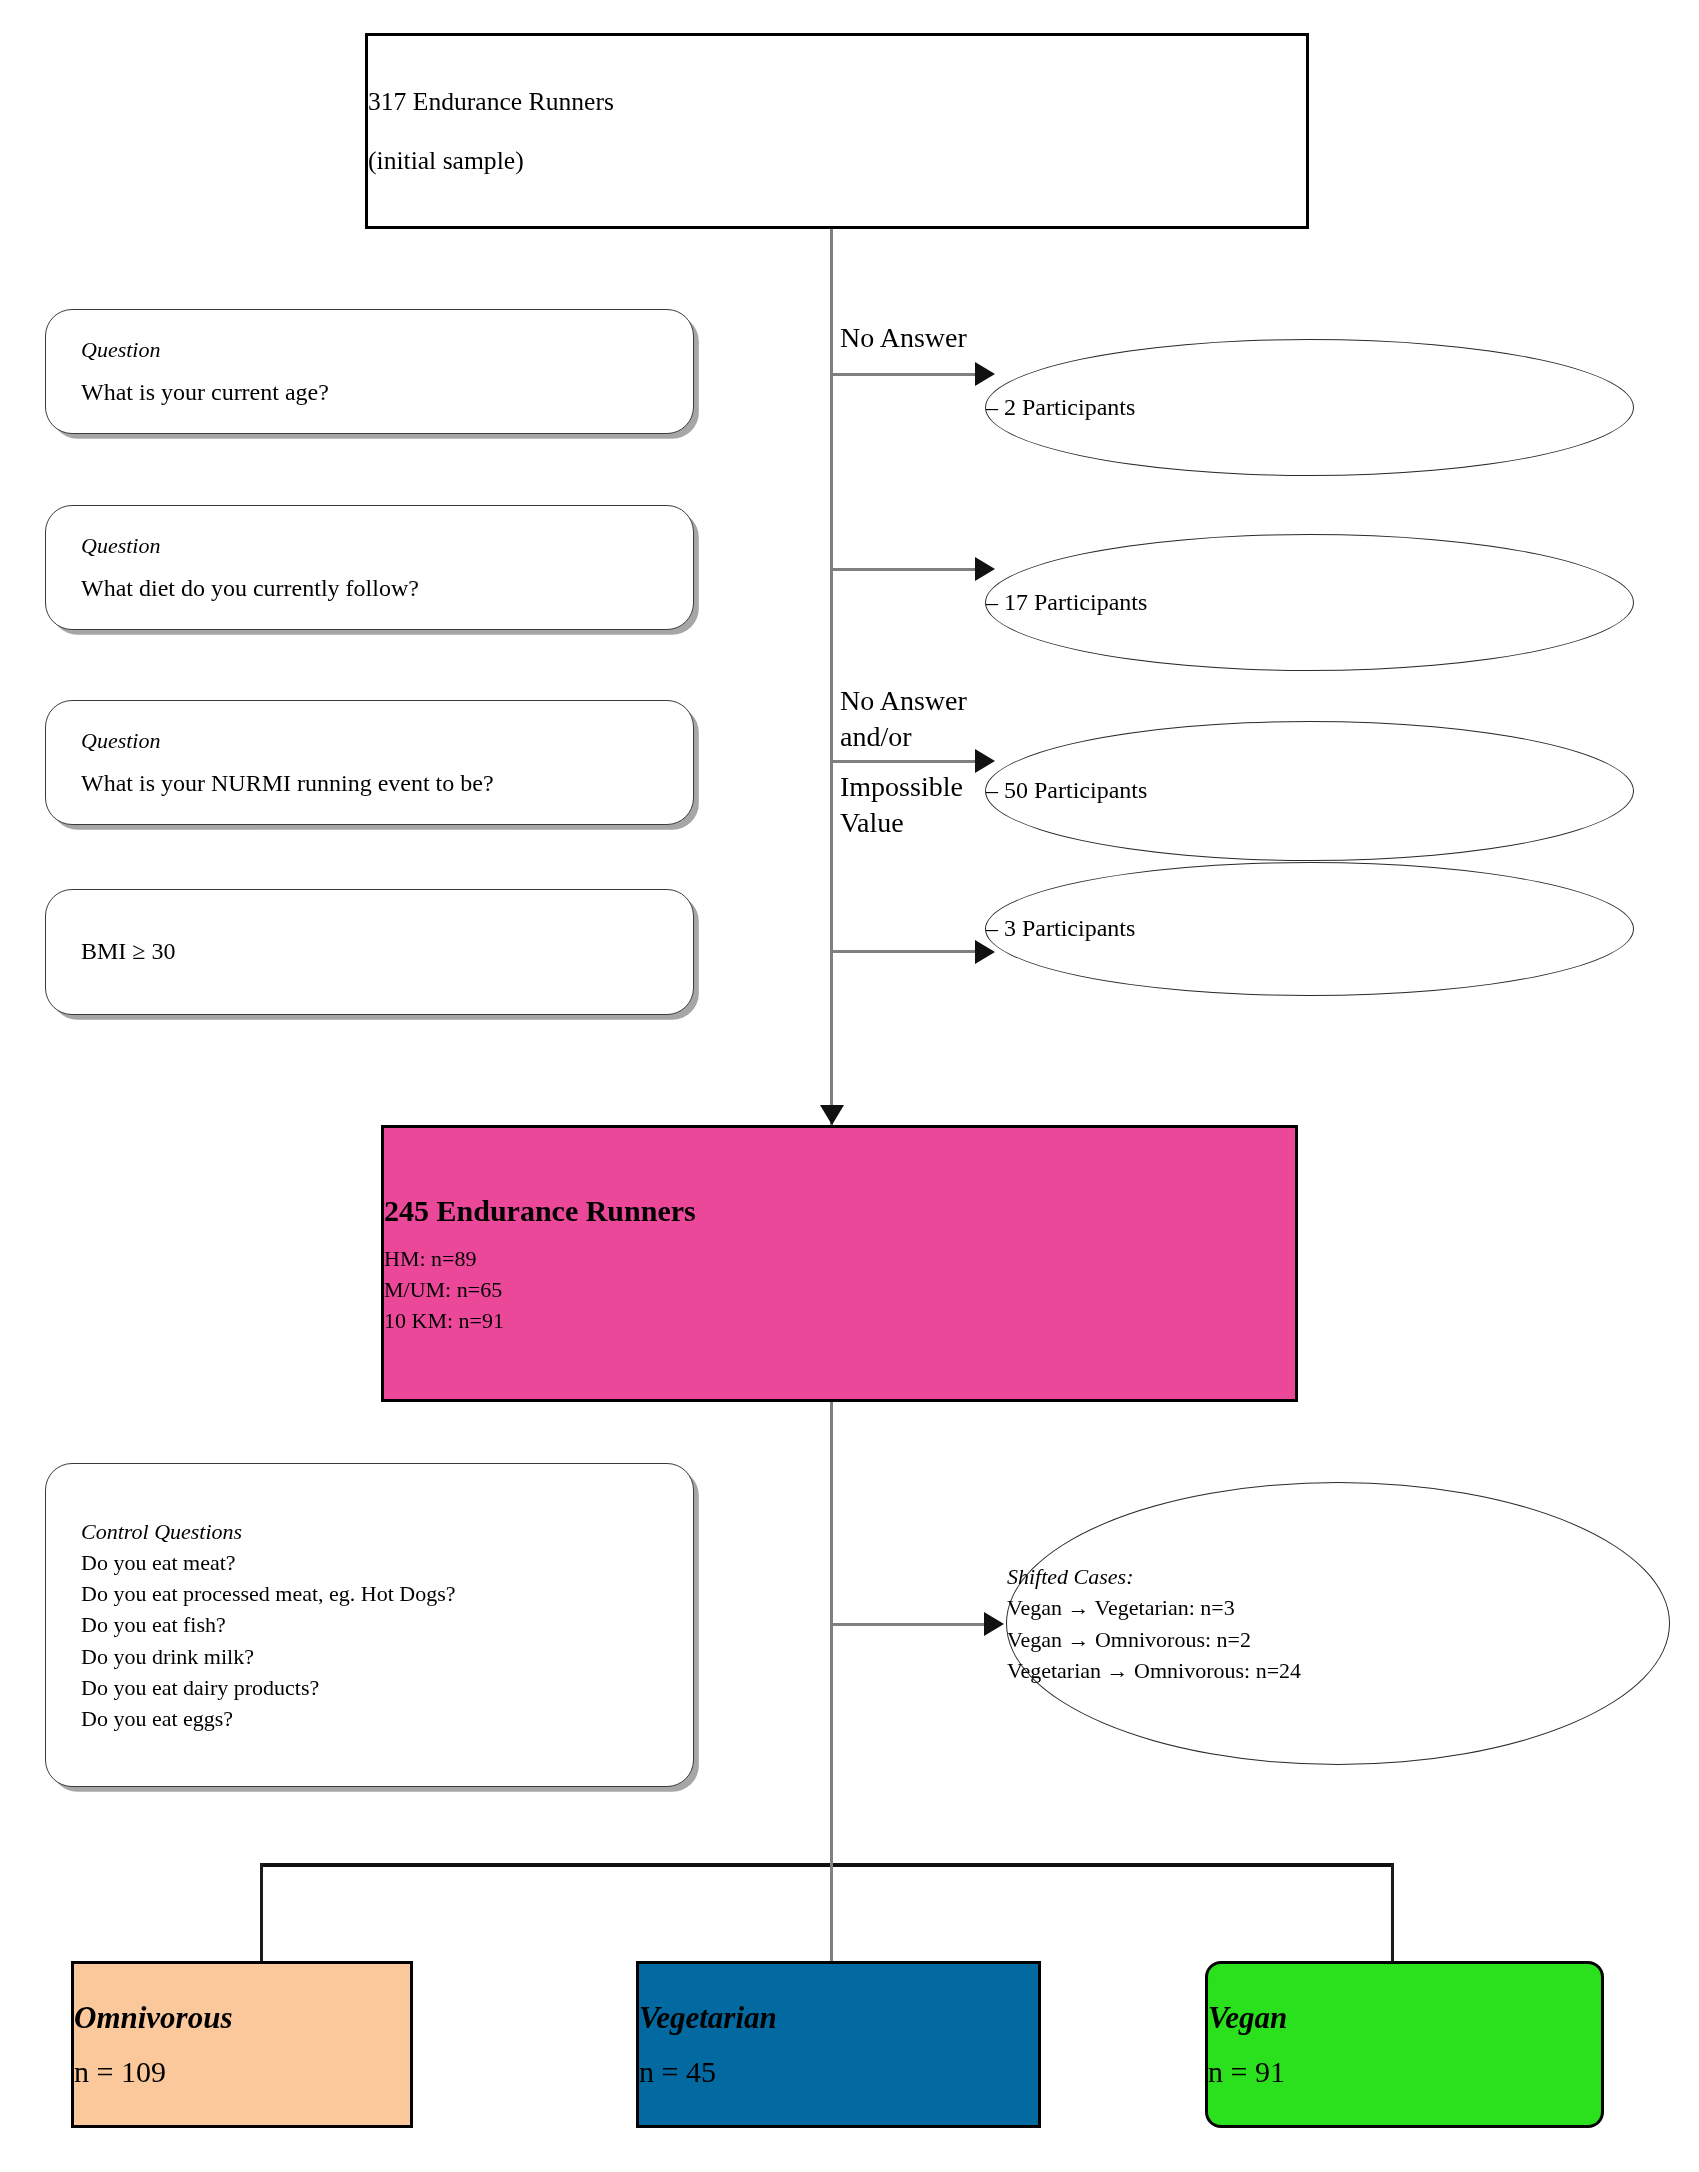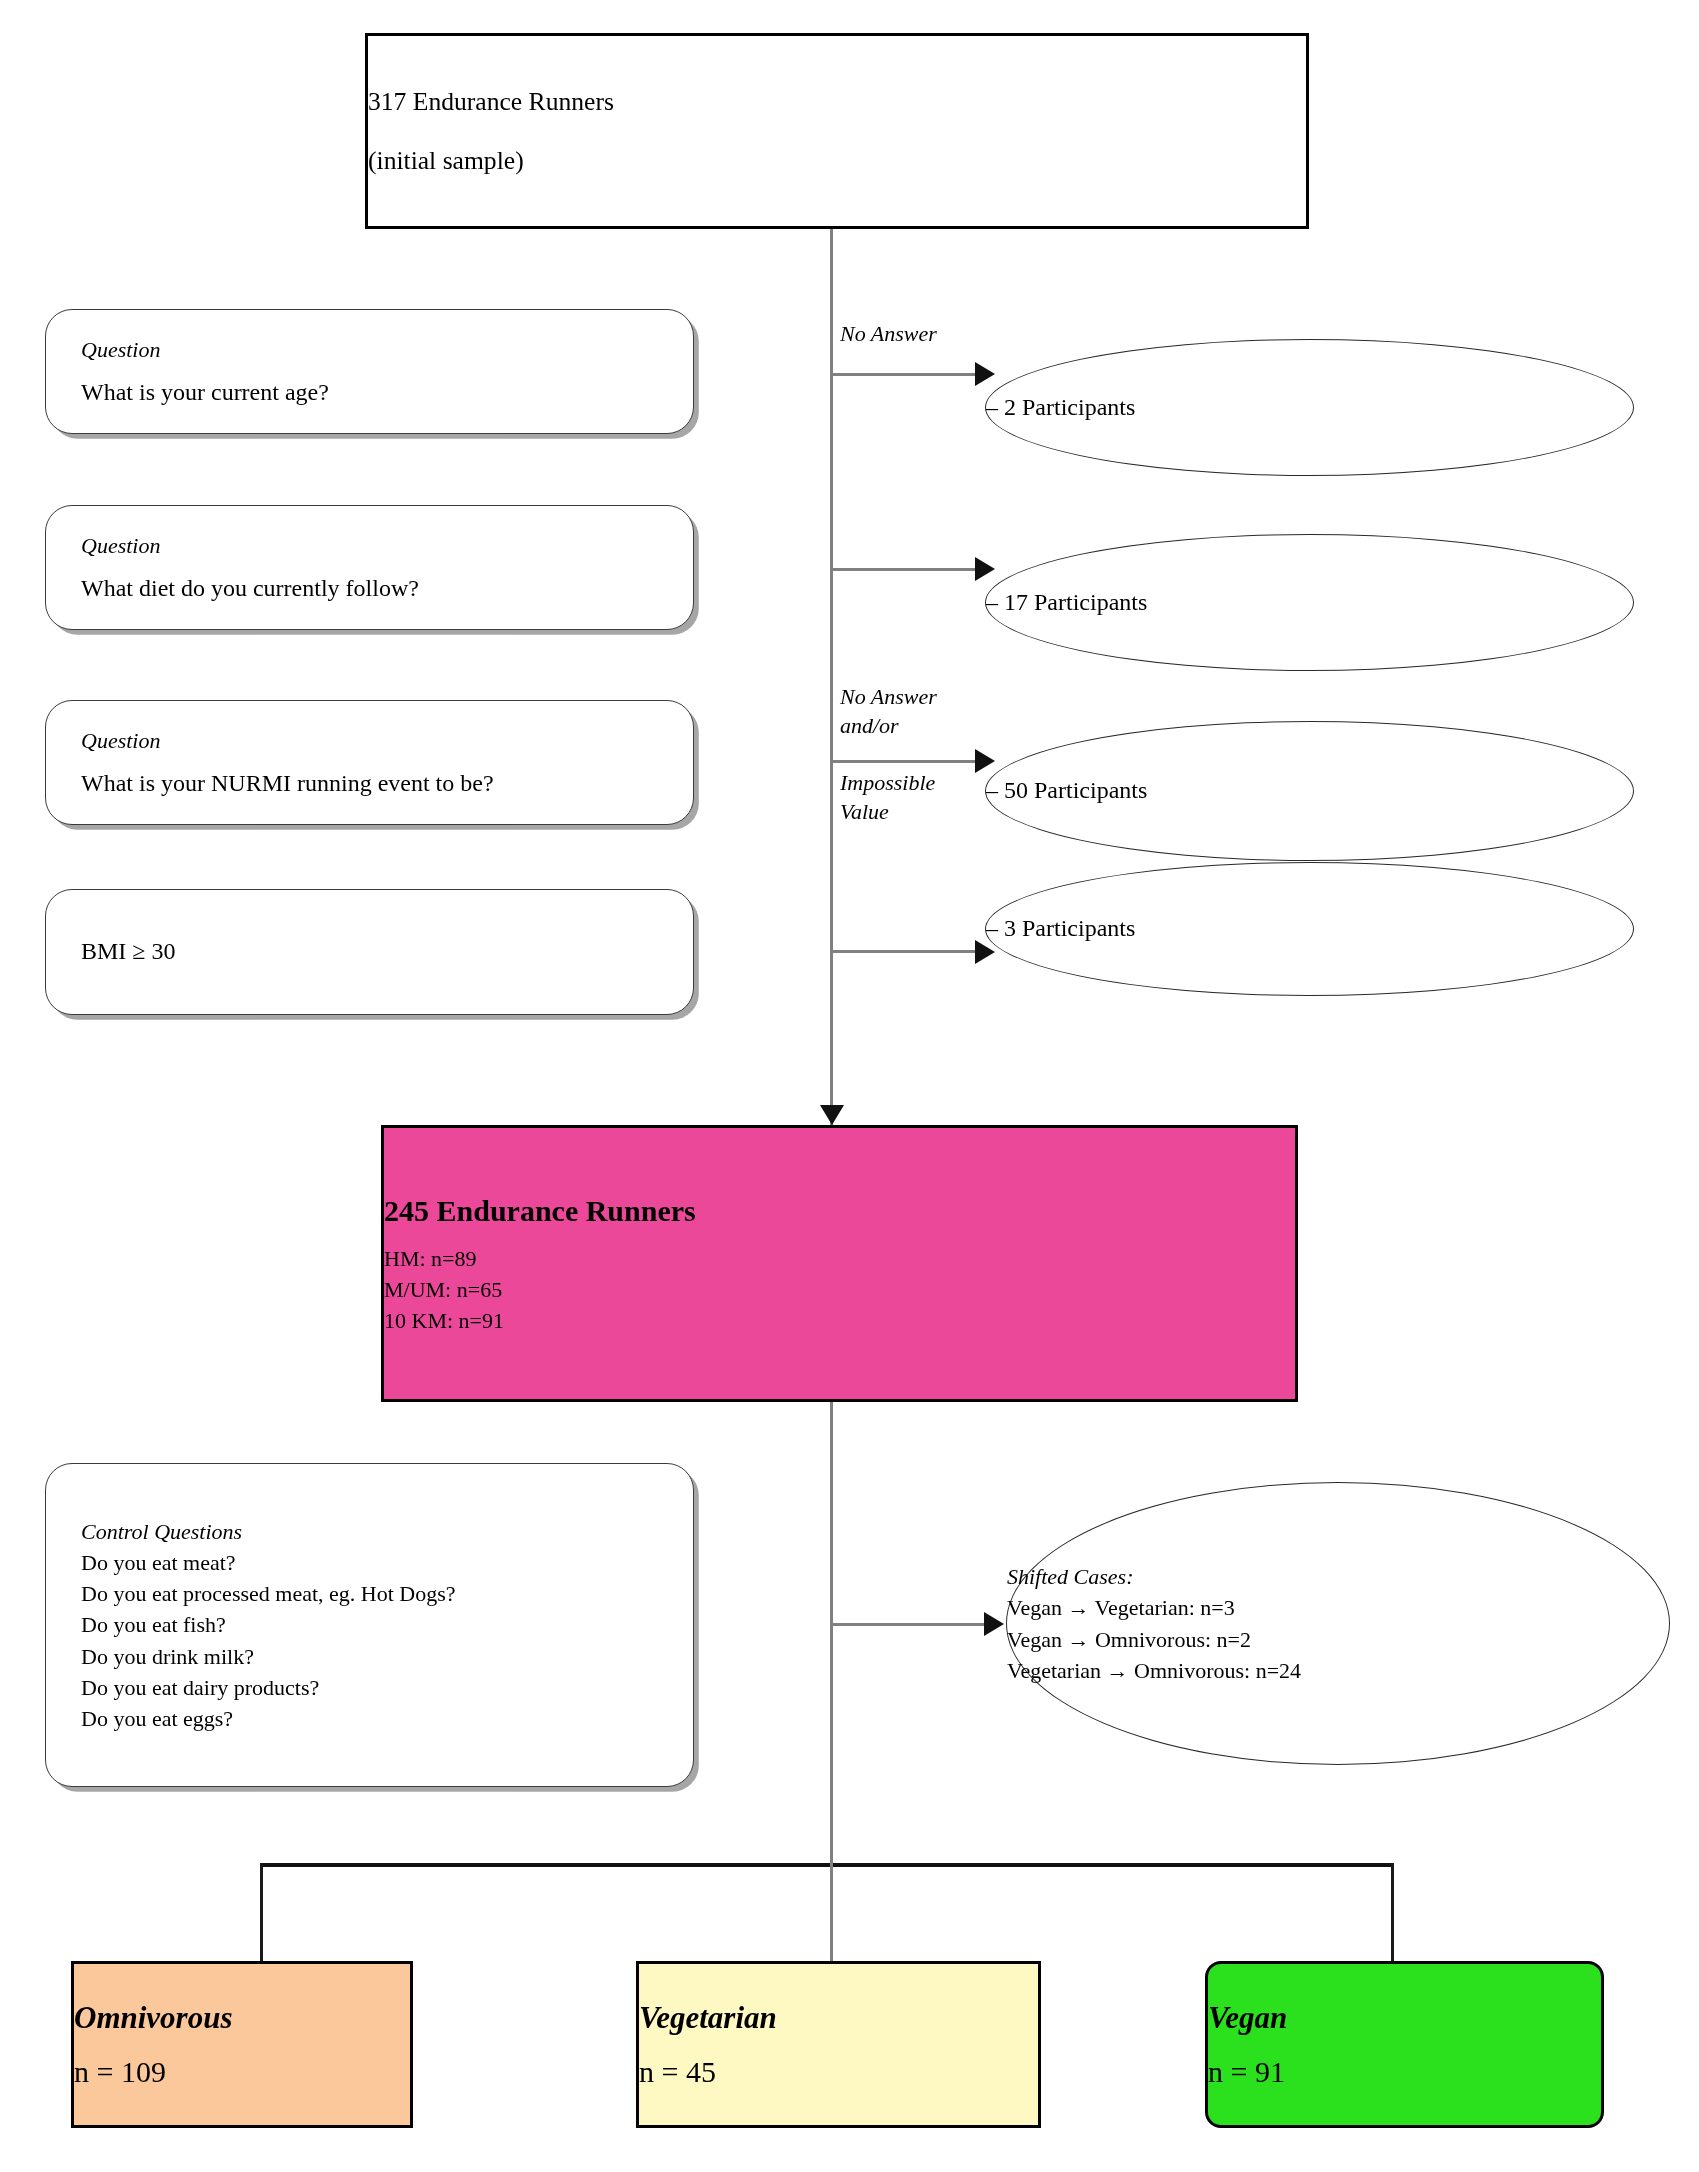--- a/index.html
+++ b/index.html
@@ -19,21 +19,21 @@
 
   .oval{border:1.8px solid #2a2a2a;border-radius:50%;background:#fff;}
 
   .color-box{border:3.6px solid #000;}
 
   
   .t-head{font-size:25.6px;line-height:1.30;}
   .t-head-b{font-size:30px;font-weight:bold;line-height:1.30;}
   .t-body{font-size:24px;line-height:1.38;}
   .t-small{font-size:22px;line-height:1.42;}
-  .t-edge{font-size:22px;line-height:1.30;font-style:italic;}
+  .t-edge{font-size:28px;line-height:1.30;}
   .t-out-title{font-size:31px;font-weight:bold;line-height:1.25;font-style:italic;}
   .t-out-n{font-size:30px;line-height:1.25;}
   .ital{font-style:italic;}
 
   .gap-lg{height:26px;}
   .gap-sm{height:10.7px;}
 
   
   .vline{position:absolute;background:#808080;width:3px;}
   .vline-dark{position:absolute;background:#1a1a1a;width:3px;}
@@ -145,21 +145,21 @@
   <div class="vline-dark" style="left:260px;top:1863px;height:98px;"></div>
   <div class="vline" style="left:830px;top:1863px;height:98px;"></div>
   <div class="vline-dark" style="left:1391px;top:1863px;height:98px;"></div>
 
   <div class="node color-box" style="left:71px;top:1961px;width:342px;height:167px;background:#FBC89B;">
     <div class="t-out-title">Omnivorous</div>
     <div style="height:15.5px;"></div>
     <div class="t-out-n">n = 109</div>
   </div>
 
-  <div class="node color-box" style="left:636px;top:1961px;width:405px;height:167px;background:#fef9c3;">
+  <div class="node color-box" style="left:636px;top:1961px;width:405px;height:167px;background:#0369a1;">
     <div class="t-out-title">Vegetarian</div>
     <div style="height:15.5px;"></div>
     <div class="t-out-n">n = 45</div>
   </div>
 
   <div class="node color-box" style="left:1205px;top:1961px;width:399px;height:167px;background:#2BE01C;border-radius:16px;">
     <div class="t-out-title">Vegan</div>
     <div style="height:15.5px;"></div>
     <div class="t-out-n">n = 91</div>
   </div>

